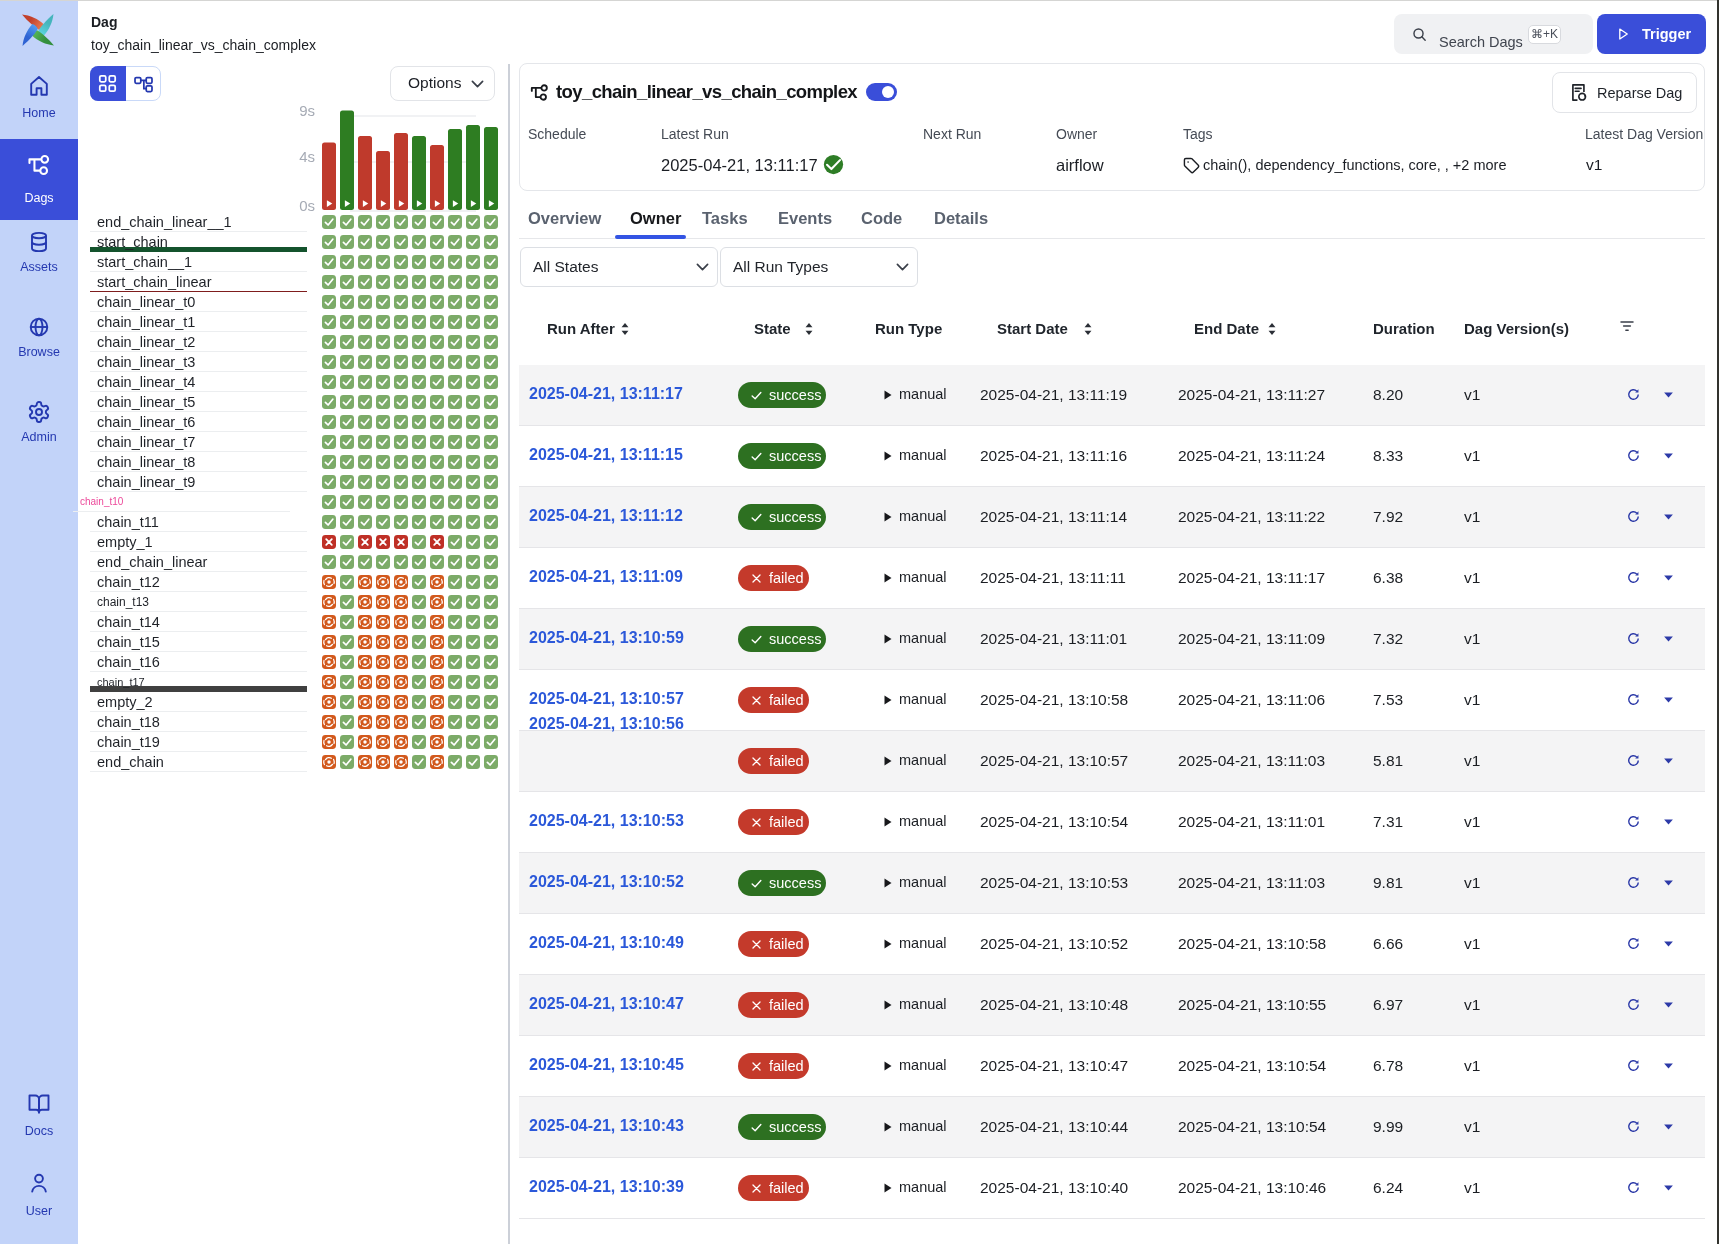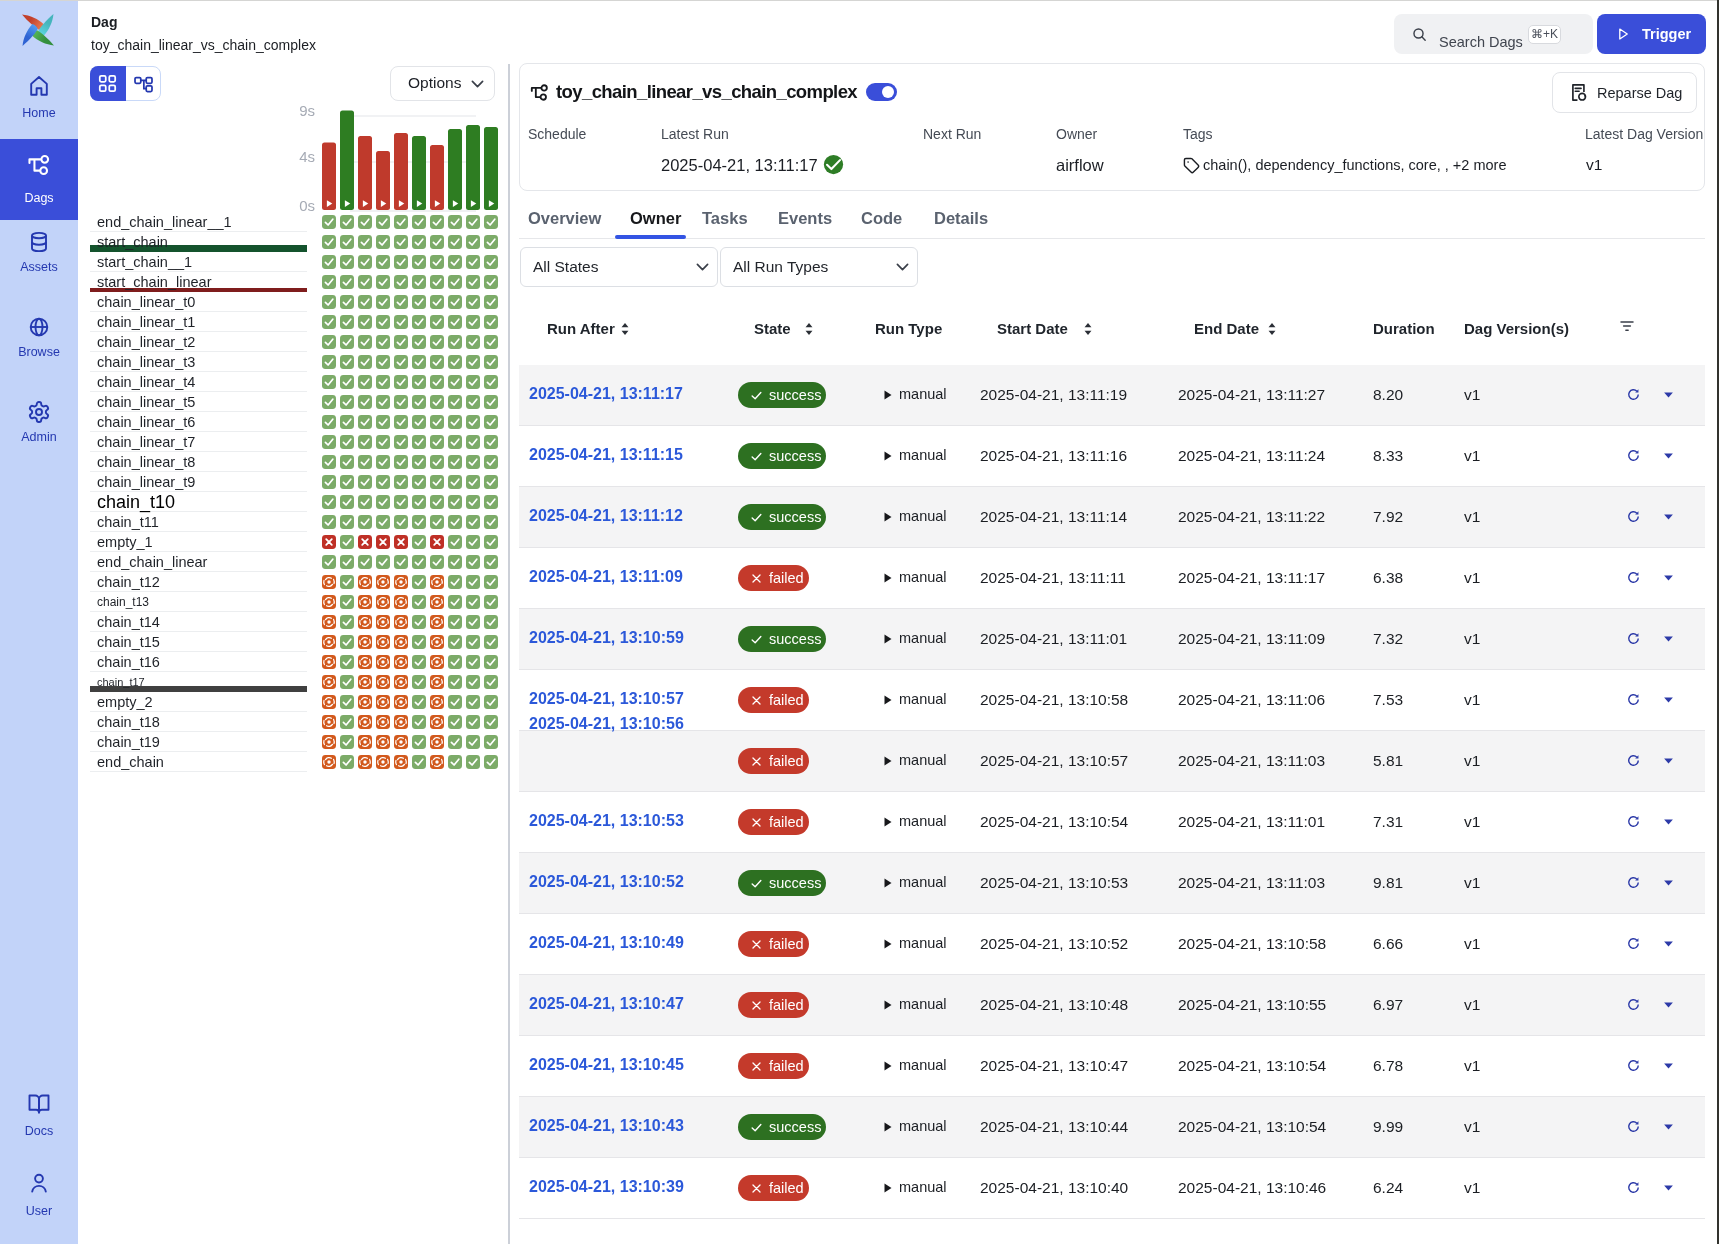--- a/index.html
+++ b/index.html
@@ -181,21 +181,21 @@
         <rect x="108" y="0" width="14" height="14" rx="3.4" fill="#7cab68"></rect>
         <path d="M111.4 7.4 114.1 10 118.8 4.2" fill="none" stroke="#fff" stroke-width="1.7" stroke-linecap="round" stroke-linejoin="round"></path>
         <rect x="126" y="0" width="14" height="14" rx="3.4" fill="#7cab68"></rect>
         <path d="M129.4 7.4 132.1 10 136.8 4.2" fill="none" stroke="#fff" stroke-width="1.7" stroke-linecap="round" stroke-linejoin="round"></path>
         <rect x="144" y="0" width="14" height="14" rx="3.4" fill="#7cab68"></rect>
         <path d="M147.4 7.4 150.1 10 154.8 4.2" fill="none" stroke="#fff" stroke-width="1.7" stroke-linecap="round" stroke-linejoin="round"></path>
         <rect x="162" y="0" width="14" height="14" rx="3.4" fill="#7cab68"></rect>
         <path d="M165.4 7.4 168.1 10 172.8 4.2" fill="none" stroke="#fff" stroke-width="1.7" stroke-linecap="round" stroke-linejoin="round"></path>
       </svg>
     </div>
-<div class="a" style="left:90px;top:232px;width:217px;height:20px;border-bottom:7px solid #14532d;font-size:14.5px;color:#1f2228;padding-left:7px;line-height:20px;white-space:nowrap">start_chain</div>
+<div class="a" style="left:90px;top:232px;width:217px;height:20px;border-bottom:5px solid #14532d;font-size:14.5px;color:#1f2228;padding-left:7px;line-height:20px;white-space:nowrap">start_chain</div>
 <div class="a" style="left:322px;top:235px;width:176px;height:14px">
       <svg width="176" height="14" viewBox="0 0 176 14">
         <rect x="0" y="0" width="14" height="14" rx="3.4" fill="#7cab68"></rect>
         <path d="M3.4 7.4 6.1 10 10.8 4.2" fill="none" stroke="#fff" stroke-width="1.7" stroke-linecap="round" stroke-linejoin="round"></path>
         <rect x="18" y="0" width="14" height="14" rx="3.4" fill="#7cab68"></rect>
         <path d="M21.4 7.4 24.1 10 28.8 4.2" fill="none" stroke="#fff" stroke-width="1.7" stroke-linecap="round" stroke-linejoin="round"></path>
         <rect x="36" y="0" width="14" height="14" rx="3.4" fill="#7cab68"></rect>
         <path d="M39.4 7.4 42.1 10 46.8 4.2" fill="none" stroke="#fff" stroke-width="1.7" stroke-linecap="round" stroke-linejoin="round"></path>
         <rect x="54" y="0" width="14" height="14" rx="3.4" fill="#7cab68"></rect>
         <path d="M57.4 7.4 60.1 10 64.8 4.2" fill="none" stroke="#fff" stroke-width="1.7" stroke-linecap="round" stroke-linejoin="round"></path>
@@ -231,21 +231,21 @@
         <rect x="108" y="0" width="14" height="14" rx="3.4" fill="#7cab68"></rect>
         <path d="M111.4 7.4 114.1 10 118.8 4.2" fill="none" stroke="#fff" stroke-width="1.7" stroke-linecap="round" stroke-linejoin="round"></path>
         <rect x="126" y="0" width="14" height="14" rx="3.4" fill="#7cab68"></rect>
         <path d="M129.4 7.4 132.1 10 136.8 4.2" fill="none" stroke="#fff" stroke-width="1.7" stroke-linecap="round" stroke-linejoin="round"></path>
         <rect x="144" y="0" width="14" height="14" rx="3.4" fill="#7cab68"></rect>
         <path d="M147.4 7.4 150.1 10 154.8 4.2" fill="none" stroke="#fff" stroke-width="1.7" stroke-linecap="round" stroke-linejoin="round"></path>
         <rect x="162" y="0" width="14" height="14" rx="3.4" fill="#7cab68"></rect>
         <path d="M165.4 7.4 168.1 10 172.8 4.2" fill="none" stroke="#fff" stroke-width="1.7" stroke-linecap="round" stroke-linejoin="round"></path>
       </svg>
     </div>
-<div class="a" style="left:90px;top:272px;width:217px;height:20px;border-bottom:4px solid #7f1d1d;font-size:14.5px;color:#1f2228;padding-left:7px;line-height:20px;white-space:nowrap">start_chain_linear</div>
+<div class="a" style="left:90px;top:272px;width:217px;height:20px;border-bottom:1px solid #7f1d1d;font-size:14.5px;color:#1f2228;padding-left:7px;line-height:20px;white-space:nowrap">start_chain_linear</div>
 <div class="a" style="left:322px;top:275px;width:176px;height:14px">
       <svg width="176" height="14" viewBox="0 0 176 14">
         <rect x="0" y="0" width="14" height="14" rx="3.4" fill="#7cab68"></rect>
         <path d="M3.4 7.4 6.1 10 10.8 4.2" fill="none" stroke="#fff" stroke-width="1.7" stroke-linecap="round" stroke-linejoin="round"></path>
         <rect x="18" y="0" width="14" height="14" rx="3.4" fill="#7cab68"></rect>
         <path d="M21.4 7.4 24.1 10 28.8 4.2" fill="none" stroke="#fff" stroke-width="1.7" stroke-linecap="round" stroke-linejoin="round"></path>
         <rect x="36" y="0" width="14" height="14" rx="3.4" fill="#7cab68"></rect>
         <path d="M39.4 7.4 42.1 10 46.8 4.2" fill="none" stroke="#fff" stroke-width="1.7" stroke-linecap="round" stroke-linejoin="round"></path>
         <rect x="54" y="0" width="14" height="14" rx="3.4" fill="#7cab68"></rect>
         <path d="M57.4 7.4 60.1 10 64.8 4.2" fill="none" stroke="#fff" stroke-width="1.7" stroke-linecap="round" stroke-linejoin="round"></path>
@@ -506,21 +506,21 @@
         <rect x="108" y="0" width="14" height="14" rx="3.4" fill="#7cab68"></rect>
         <path d="M111.4 7.4 114.1 10 118.8 4.2" fill="none" stroke="#fff" stroke-width="1.7" stroke-linecap="round" stroke-linejoin="round"></path>
         <rect x="126" y="0" width="14" height="14" rx="3.4" fill="#7cab68"></rect>
         <path d="M129.4 7.4 132.1 10 136.8 4.2" fill="none" stroke="#fff" stroke-width="1.7" stroke-linecap="round" stroke-linejoin="round"></path>
         <rect x="144" y="0" width="14" height="14" rx="3.4" fill="#7cab68"></rect>
         <path d="M147.4 7.4 150.1 10 154.8 4.2" fill="none" stroke="#fff" stroke-width="1.7" stroke-linecap="round" stroke-linejoin="round"></path>
         <rect x="162" y="0" width="14" height="14" rx="3.4" fill="#7cab68"></rect>
         <path d="M165.4 7.4 168.1 10 172.8 4.2" fill="none" stroke="#fff" stroke-width="1.7" stroke-linecap="round" stroke-linejoin="round"></path>
       </svg>
     </div>
-<div class="a" style="left:90px;top:492px;width:217px;height:20px;border-bottom:1px solid #eceef0;font-size:18px;color:#000000;padding-left:7px;line-height:20px;white-space:nowrap">chain_t10</div>
+<div class="a" style="left:73px;top:492px;width:217px;height:20px;border-bottom:1px solid #eceef0;font-size:10px;color:#ec4899;padding-left:7px;line-height:20px;white-space:nowrap">chain_t10</div>
 <div class="a" style="left:322px;top:495px;width:176px;height:14px">
       <svg width="176" height="14" viewBox="0 0 176 14">
         <rect x="0" y="0" width="14" height="14" rx="3.4" fill="#7cab68"></rect>
         <path d="M3.4 7.4 6.1 10 10.8 4.2" fill="none" stroke="#fff" stroke-width="1.7" stroke-linecap="round" stroke-linejoin="round"></path>
         <rect x="18" y="0" width="14" height="14" rx="3.4" fill="#7cab68"></rect>
         <path d="M21.4 7.4 24.1 10 28.8 4.2" fill="none" stroke="#fff" stroke-width="1.7" stroke-linecap="round" stroke-linejoin="round"></path>
         <rect x="36" y="0" width="14" height="14" rx="3.4" fill="#7cab68"></rect>
         <path d="M39.4 7.4 42.1 10 46.8 4.2" fill="none" stroke="#fff" stroke-width="1.7" stroke-linecap="round" stroke-linejoin="round"></path>
         <rect x="54" y="0" width="14" height="14" rx="3.4" fill="#7cab68"></rect>
         <path d="M57.4 7.4 60.1 10 64.8 4.2" fill="none" stroke="#fff" stroke-width="1.7" stroke-linecap="round" stroke-linejoin="round"></path>

